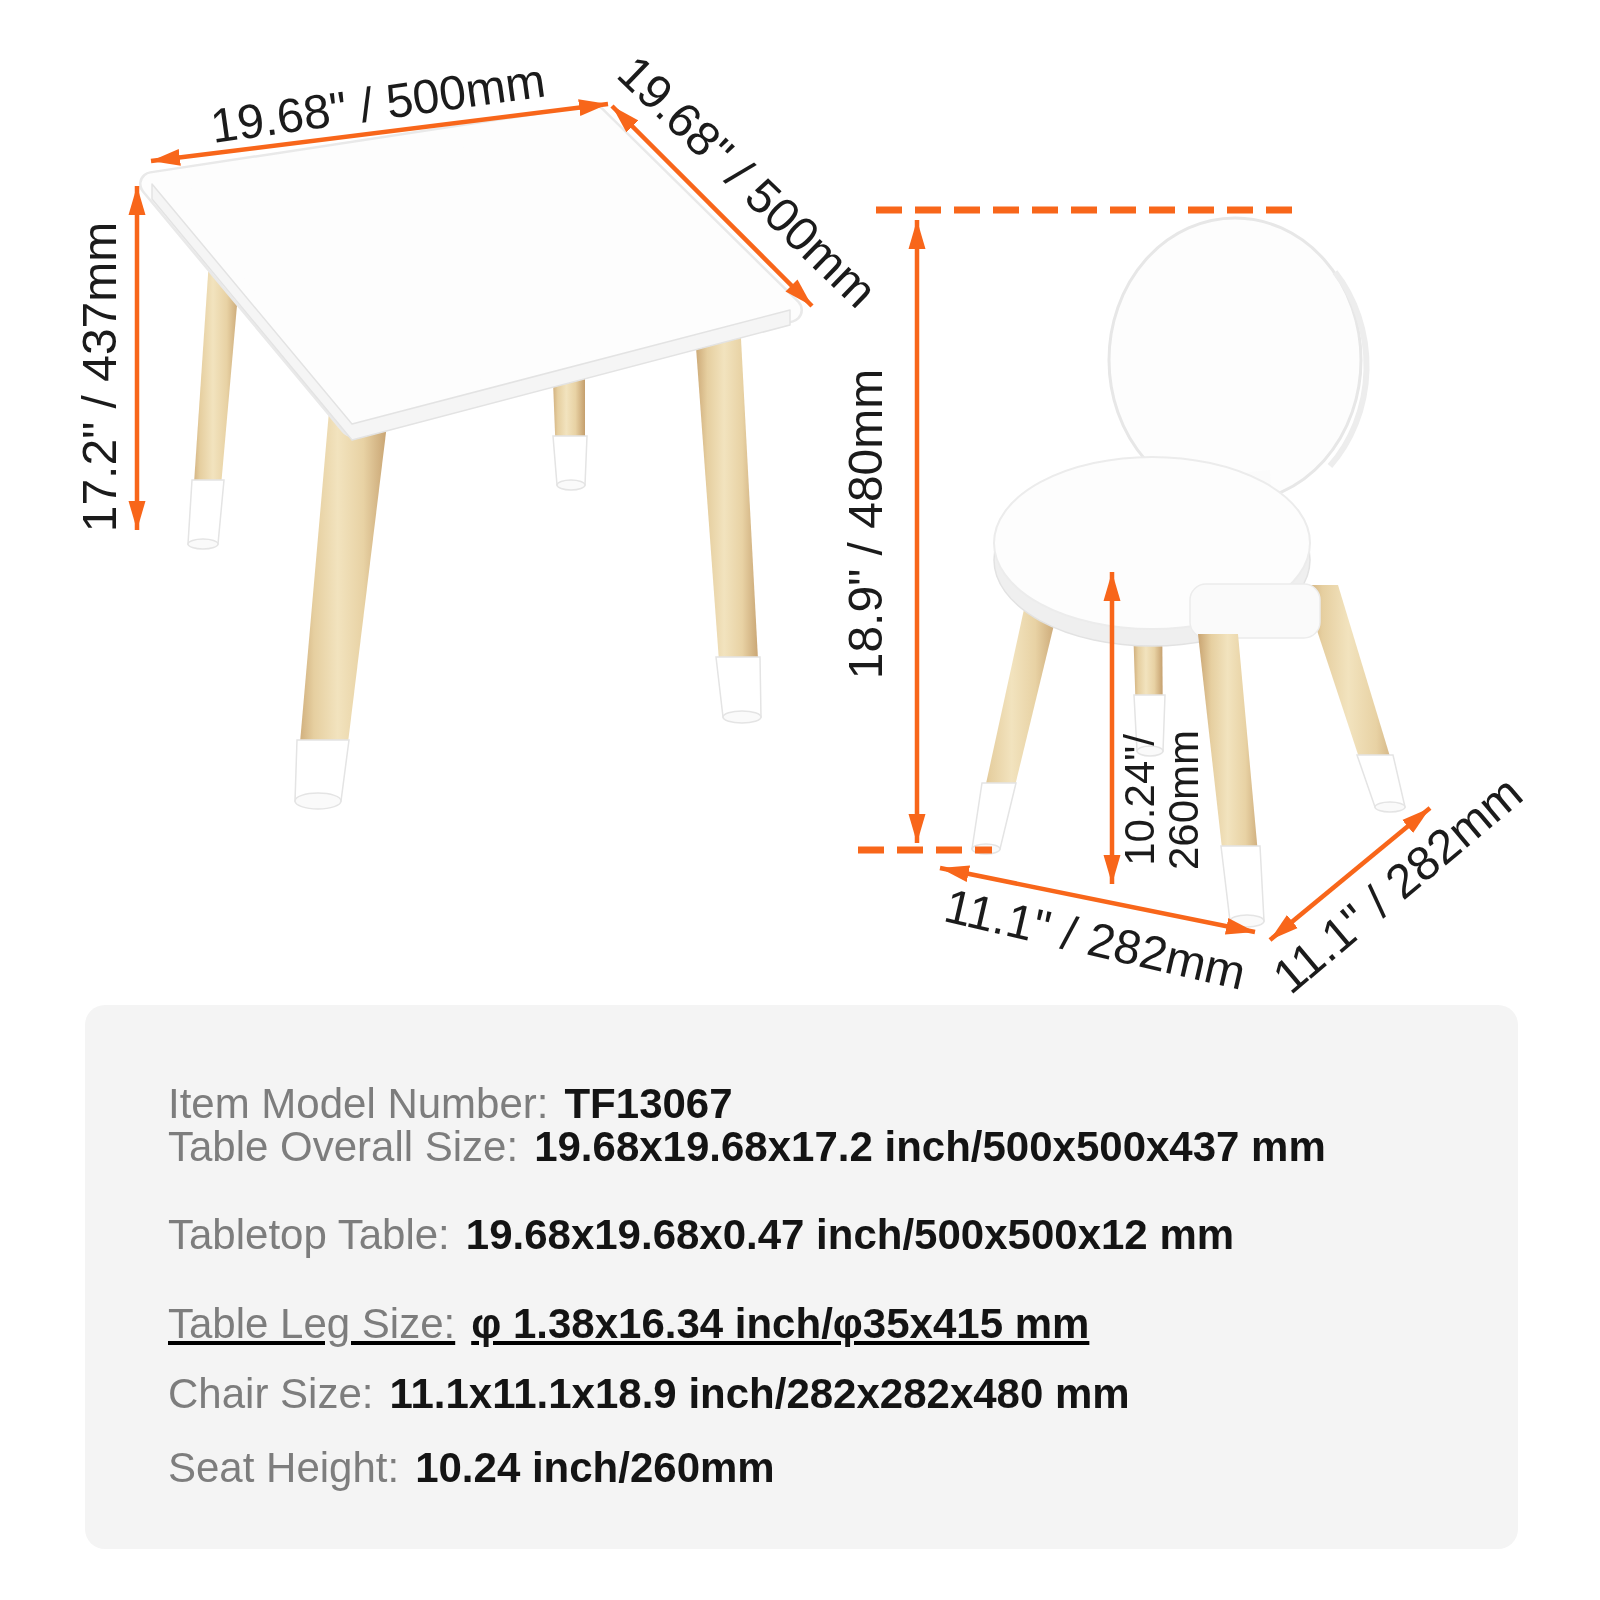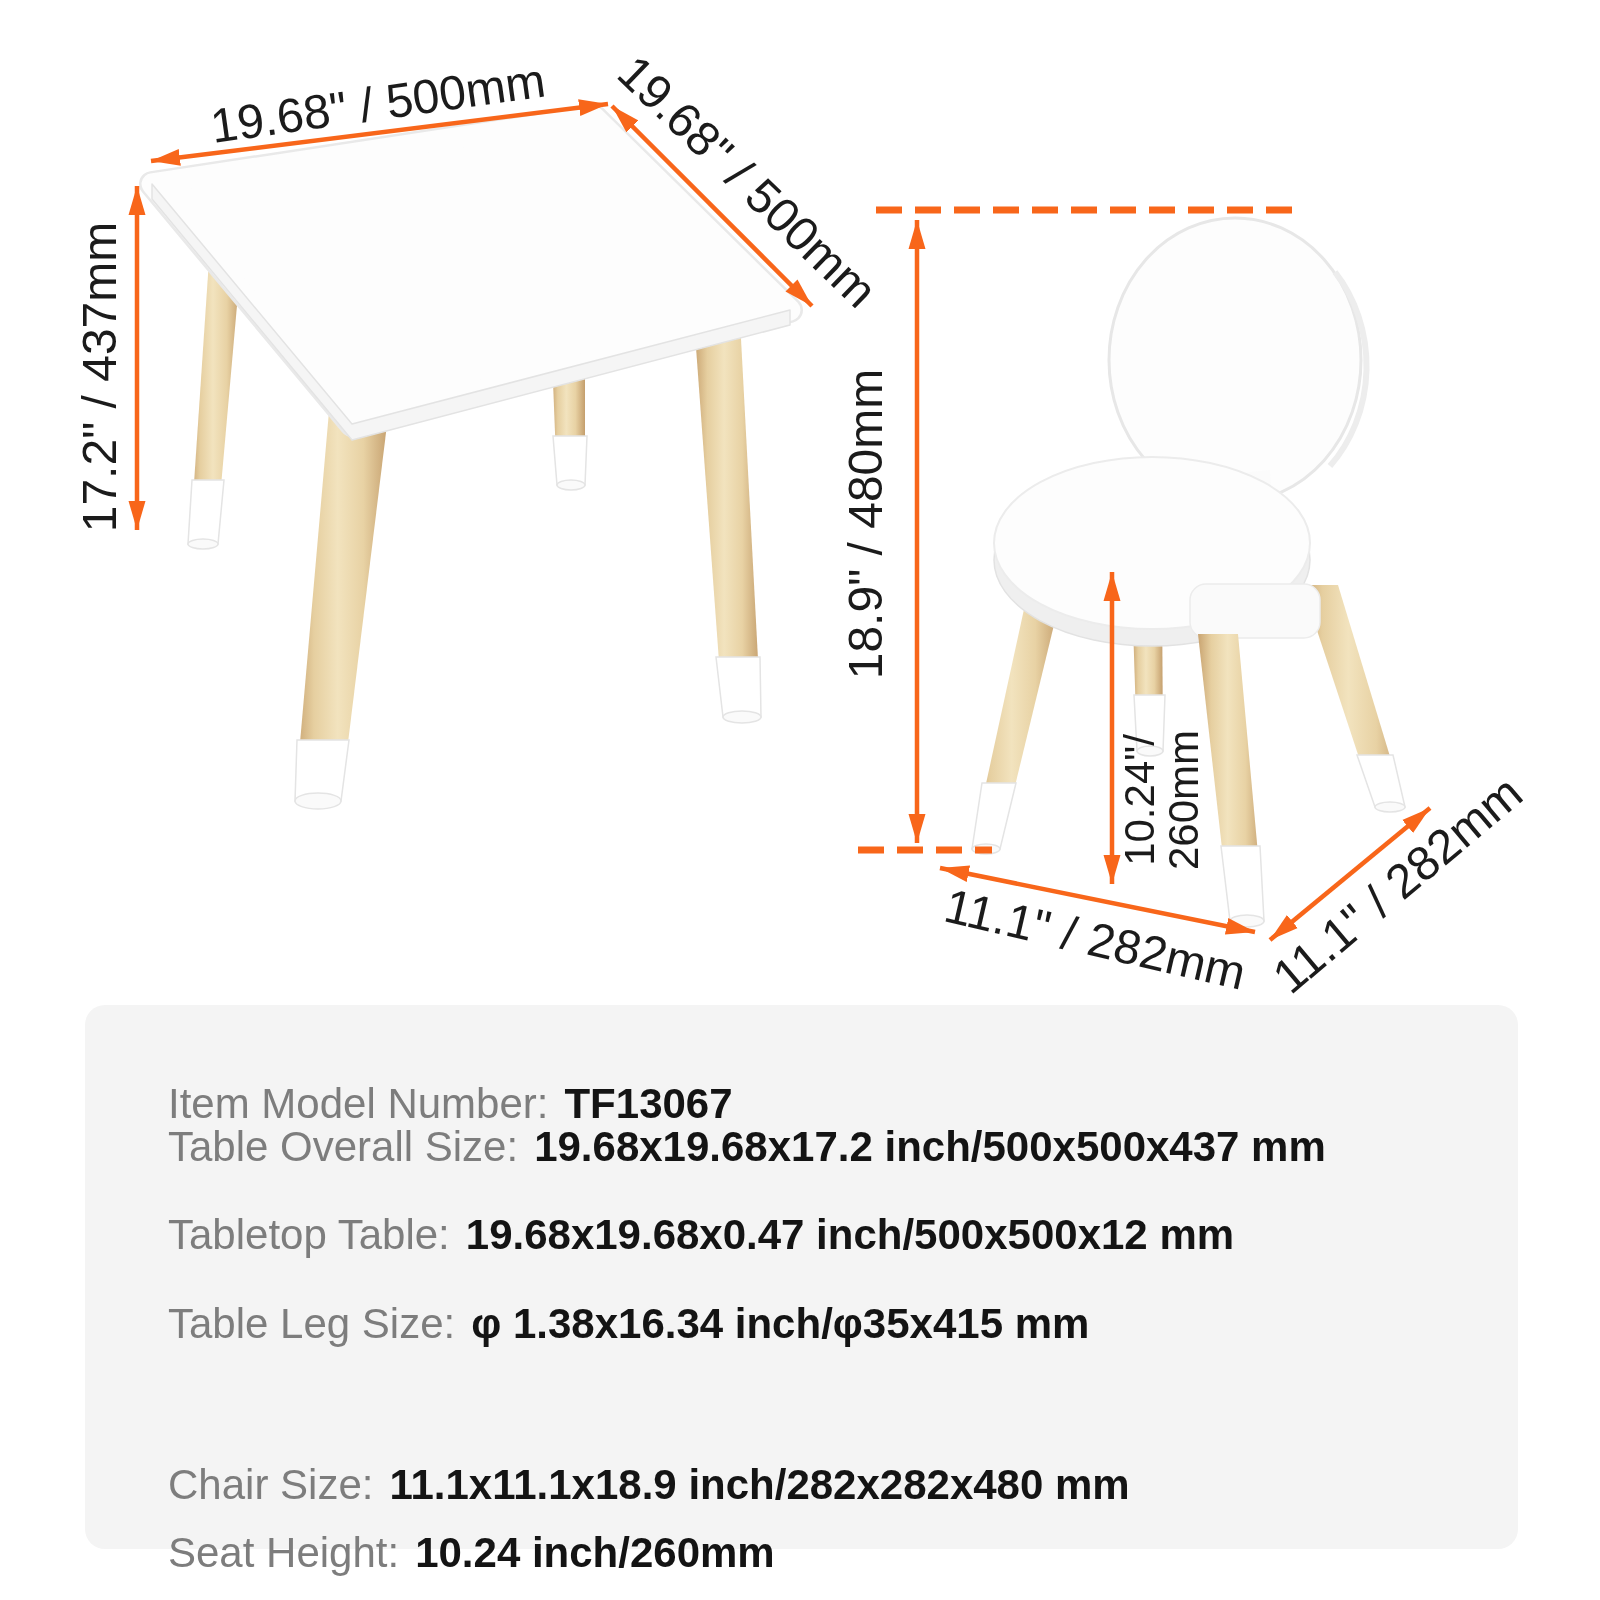--- a/index.html
+++ b/index.html
@@ -137,21 +137,21 @@
 
 <div class="spec-row" style="top:1045px;margin-top:33px;">
   <span class="spec-label">Item Model Number:</span><span class="spec-value">TF13067</span>
 </div>
 <div class="spec-row" style="top:1121px;text-align:center;">
   <span class="spec-label">Table Overall Size:</span><span class="spec-value">19.68x19.68x17.2 inch/500x500x437 mm</span>
 </div>
 <div class="spec-row" style="top:1209px;">
   <span class="spec-label">Tabletop Table:</span><span class="spec-value">19.68x19.68x0.47 inch/500x500x12 mm</span>
 </div>
-<div class="spec-row" style="top:1298px;">
+<div class="spec-row" style="top:1298px;text-decoration:underline;">
   <span class="spec-label">Table Leg Size:</span><span class="spec-value">φ 1.38x16.34 inch/φ35x415 mm</span>
 </div>
-<div class="spec-row" style="top:1459px;">
+<div class="spec-row" style="top:1368px;">
   <span class="spec-label">Chair Size:</span><span class="spec-value">11.1x11.1x18.9 inch/282x282x480 mm</span>
 </div>
-<div class="spec-row" style="top:1527px;">
+<div class="spec-row" style="top:1442px;">
   <span class="spec-label">Seat Height:</span><span class="spec-value">10.24 inch/260mm</span>
 </div>
 
 </body></html>

